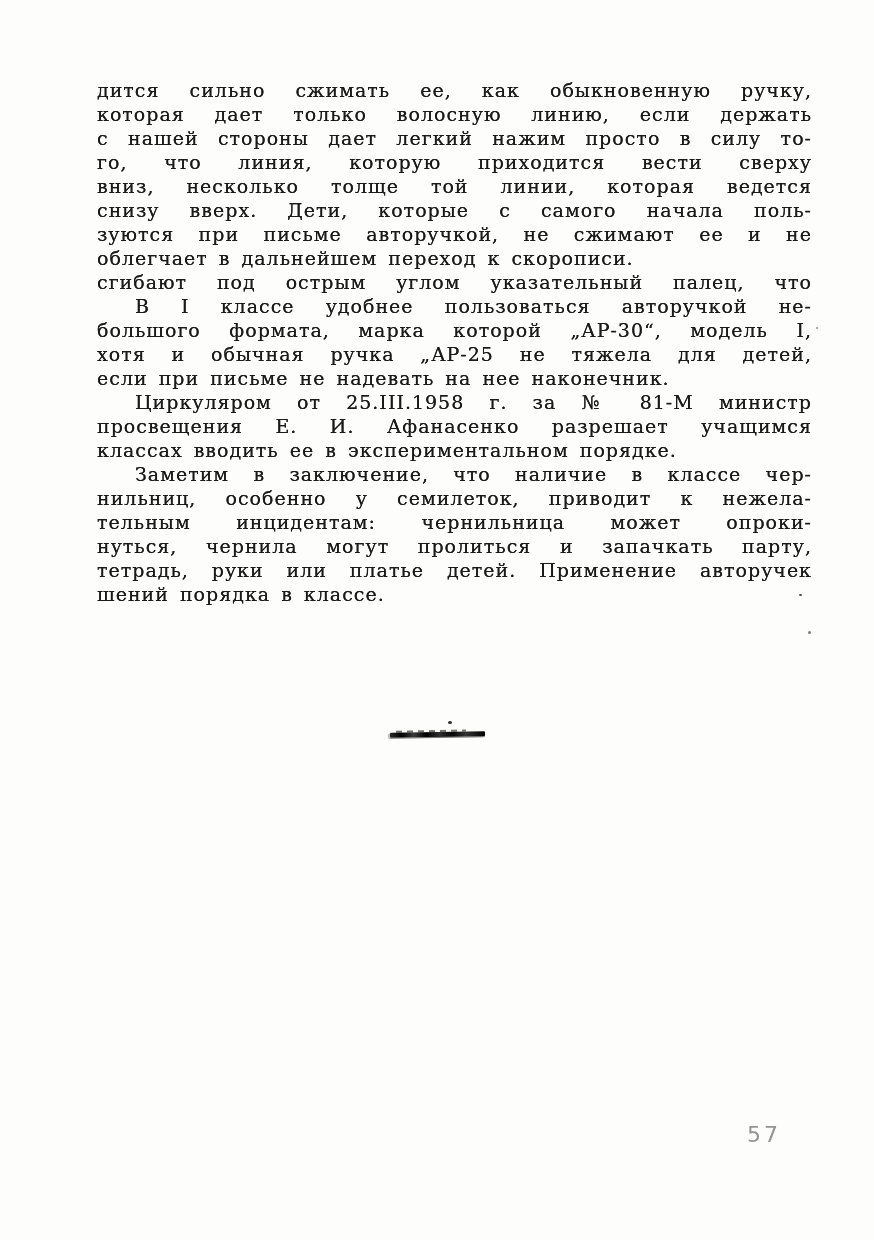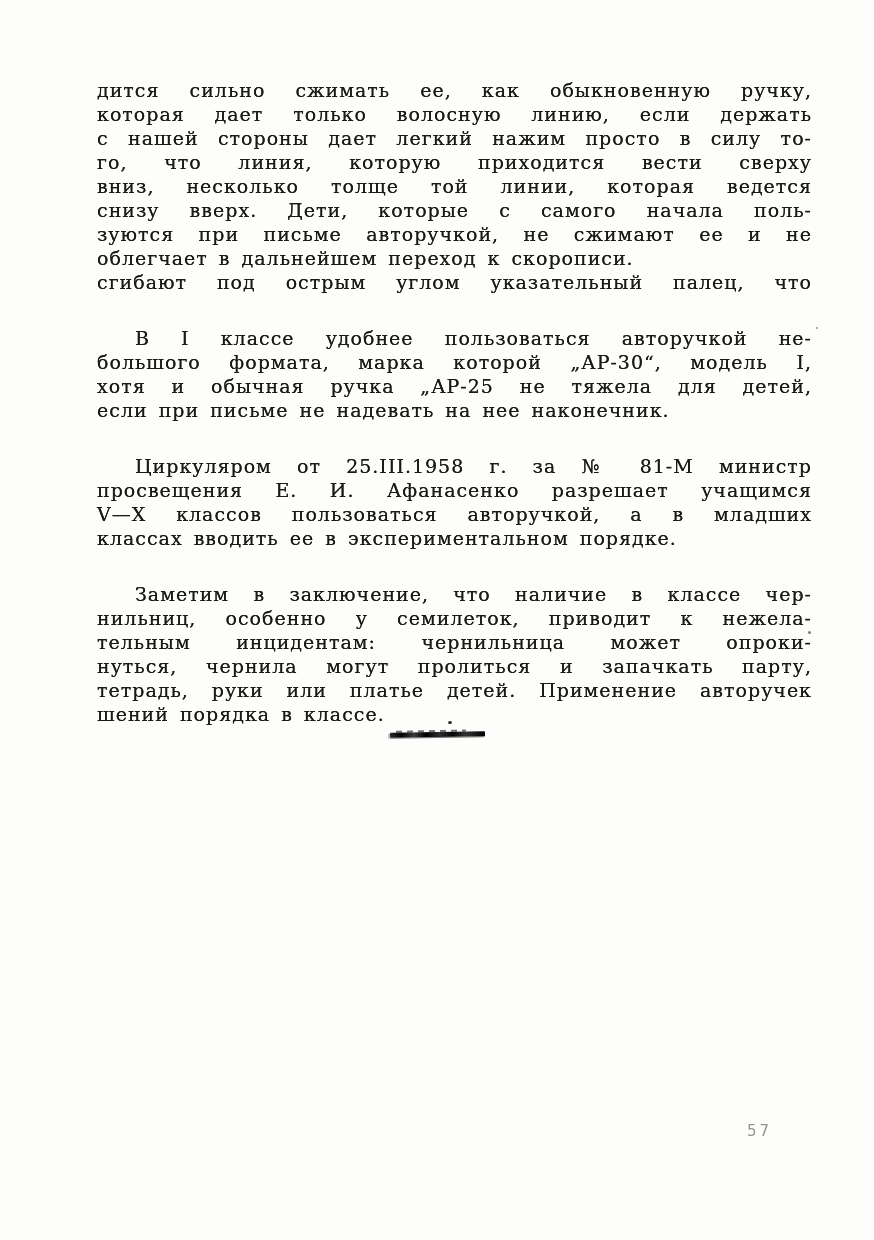--- a/index.html
+++ b/index.html
@@ -32,21 +32,20 @@
     height: 24px;
     text-align: justify;
     text-align-last: justify;
     white-space: nowrap;
   }
   .line.para-end {
     text-align-last: left;
   }
   .line.indent {
     text-indent: 38px;
-    margin-top: 32px;
   }
   .divider {
     position: absolute;
     left: 390px;
     top: 732px;
     width: 95px;
     height: 5px;
     transform: rotate(-0.9deg);
     background: linear-gradient(90deg,
       #2a2a2a 0%, #000 12%, #3b3b3b 25%, #000 38%,
@@ -71,21 +70,21 @@
     width: 4px;
     height: 3px;
     background: #2b2b2b;
     border-radius: 50%;
   }
   .page-number {
     position: absolute;
     left: 747px;
     top: 1122px;
     font-family: "DejaVu Sans", sans-serif;
-    font-size: 15px;
+    font-size: 22px;
     color: #686864;
     letter-spacing: 3px;
     opacity: 0.7;
     filter: blur(0.45px);
   }
   .speck {
     position: absolute;
     background: #45453f;
     border-radius: 50%;
   }
@@ -107,21 +106,20 @@
       <div class="line">снизу вверх. Дети, которые с самого начала поль-</div>
       <div class="line">зуются при письме авторучкой, не сжимают ее и не</div>
       <div class="line para-end">облегчает в дальнейшем переход к скорописи.</div>
       <div class="line">сгибают под острым углом указательный палец, что</div>
       <div class="line indent">В I классе удобнее пользоваться авторучкой не-</div>
       <div class="line">большого формата, марка которой „АР-30“, модель I,</div>
       <div class="line">хотя и обычная ручка „АР-25 не тяжела для детей,</div>
       <div class="line para-end">если при письме не надевать на нее наконечник.</div>
       <div class="line indent">Циркуляром от 25.III.1958 г. за № 81-М министр</div>
       <div class="line">просвещения Е. И. Афанасенко разрешает учащимся</div>
-      <div class="line">V—X классов пользоваться авторучкой, а в младших</div>
       <div class="line para-end">классах вводить ее в экспериментальном порядке.</div>
       <div class="line indent">Заметим в заключение, что наличие в классе чер-</div>
       <div class="line">нильниц, особенно у семилеток, приводит к нежела-</div>
       <div class="line">тельным инцидентам: чернильница может опроки-</div>
       <div class="line">нуться, чернила могут пролиться и запачкать парту,</div>
       <div class="line">тетрадь, руки или платье детей. Применение авторучек</div>
       <div class="line para-end">шений порядка в классе.</div>
     </div>
 
   <div class="divider-dot"></div>

